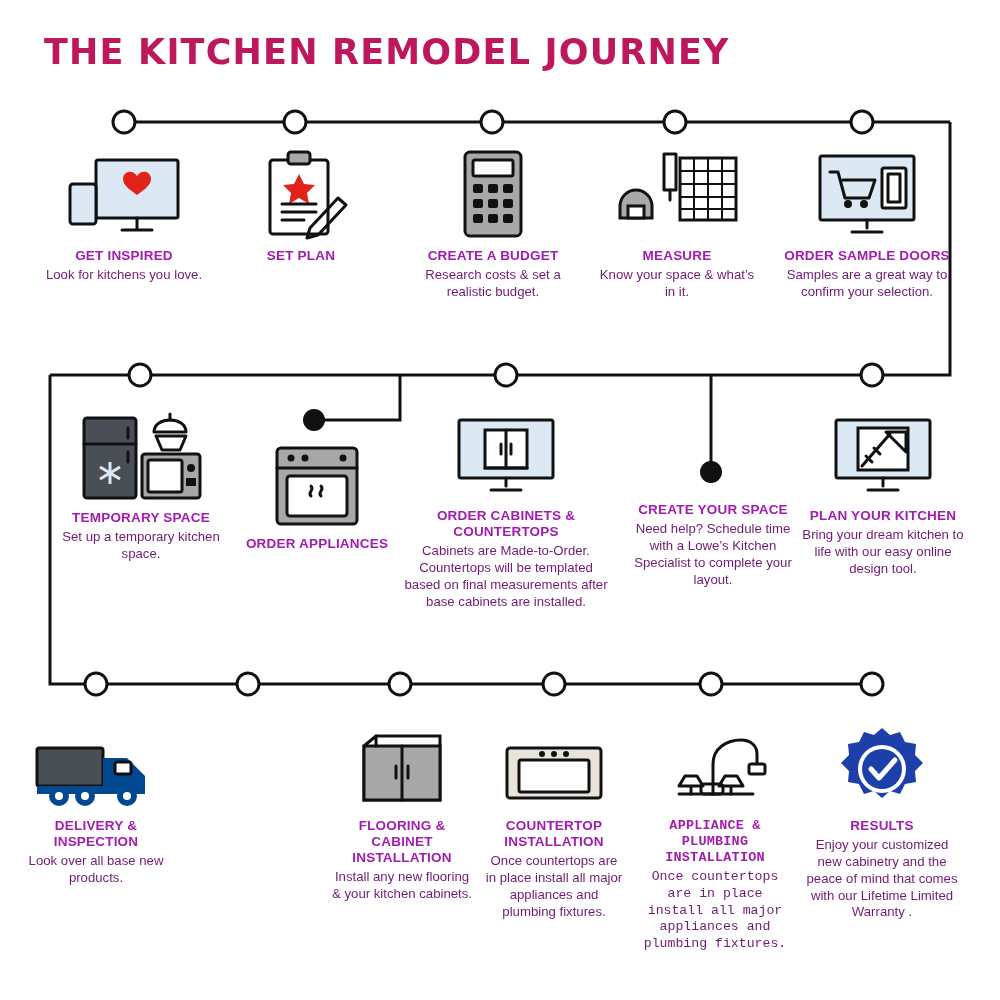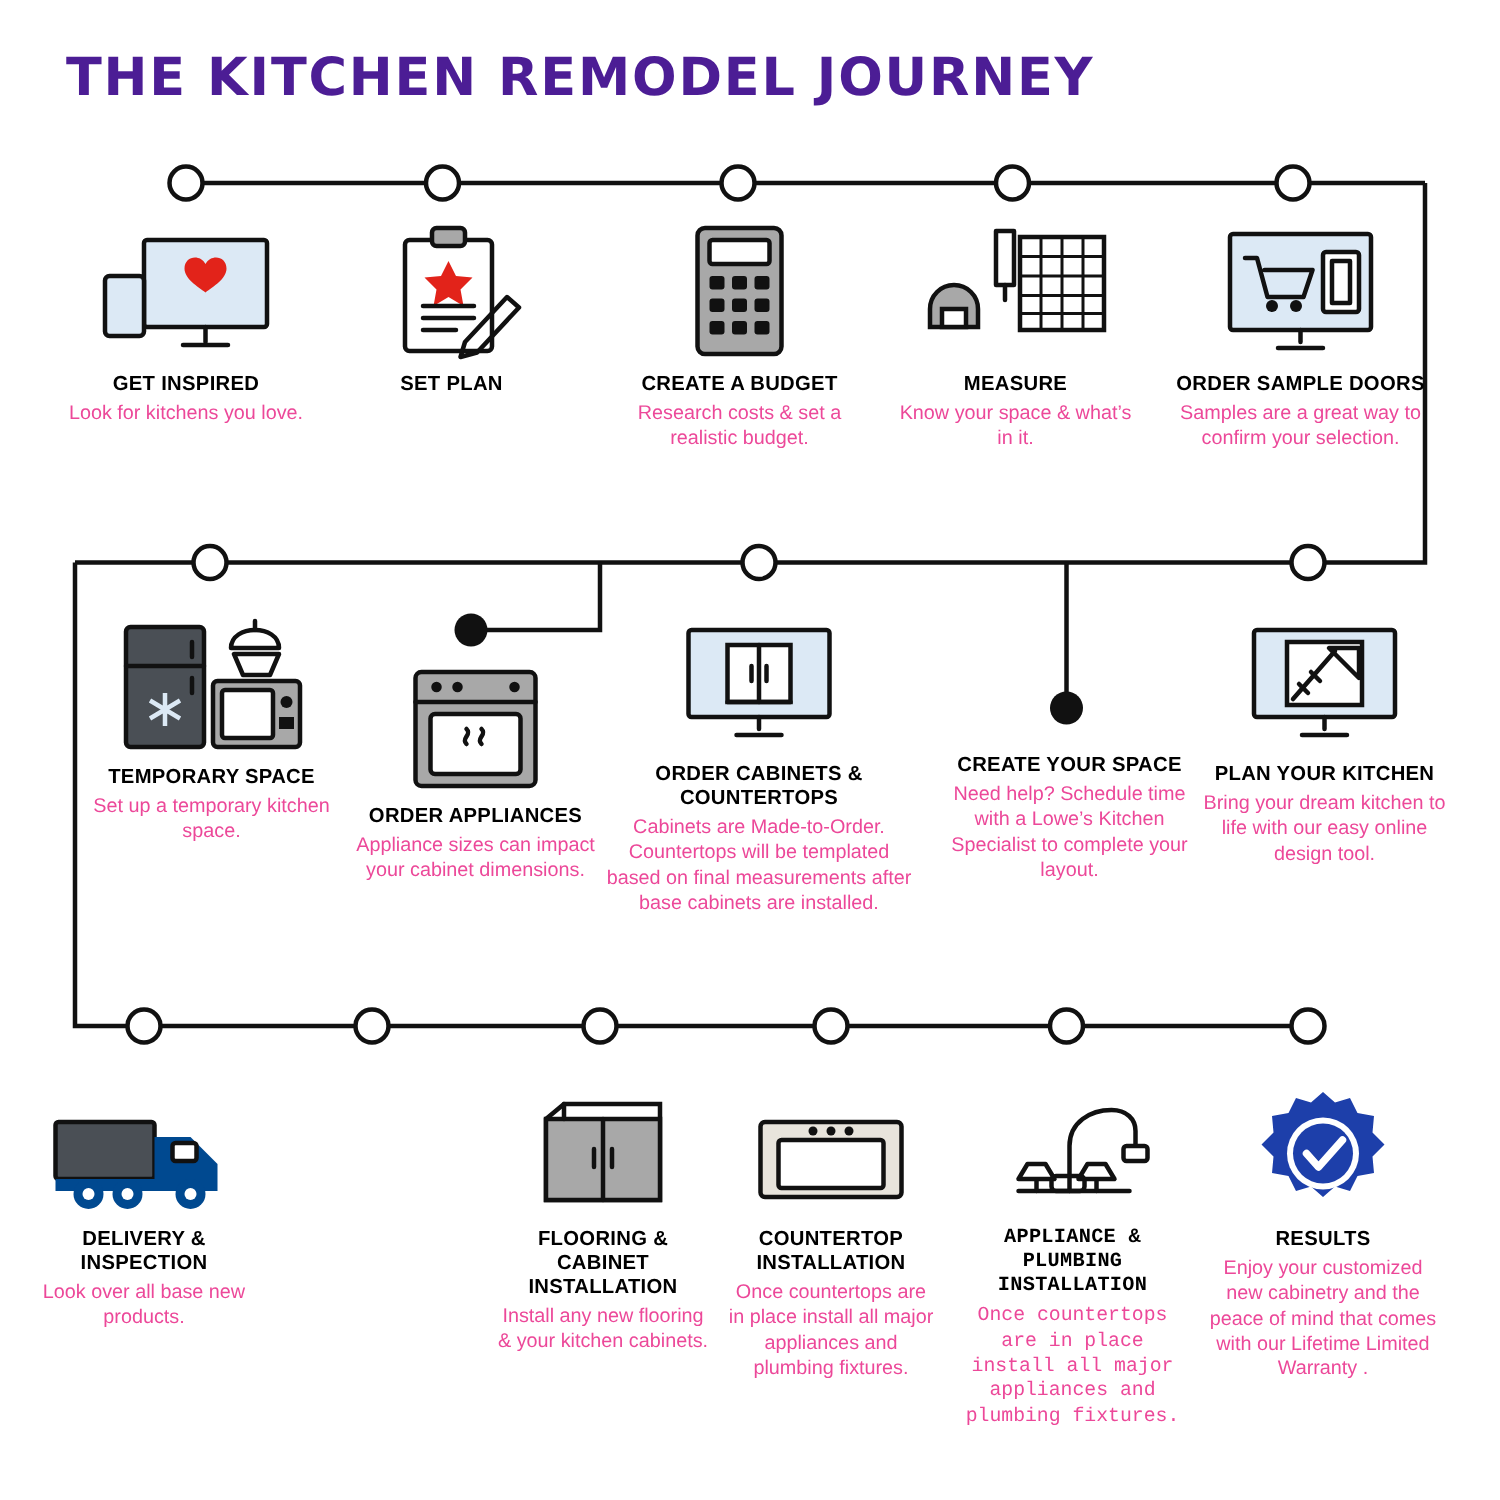--- a/index.html
+++ b/index.html
@@ -20,21 +20,21 @@
     width: 1000px;
     height: 1000px;
   }
   .title {
     position: absolute;
     left: 44px;
     top: 32px;
     font-size: 35px;
     font-weight: bold;
     letter-spacing: 1.2px;
-    color: #4c1d95;
+    color: #be185d;
     font-family: "DejaVu Sans", sans-serif;
   }
   svg.flow {
     position: absolute;
     left: 0;
     top: 0;
     width: 1000px;
     height: 1000px;
     pointer-events: none;
   }
@@ -48,27 +48,27 @@
     display: flex;
     align-items: flex-end;
     justify-content: center;
   }
   .step .lbl {
     font-size: 13.5px;
     font-weight: bold;
     line-height: 1.18;
     letter-spacing: 0.2px;
     margin-top: 8px;
-    color: #000000;
+    color: #a21caf;
   }
   .step .desc {
     font-size: 13.2px;
     line-height: 1.28;
     margin-top: 3px;
-    color: #ec4899;
+    color: #701a75;
   }
   
   .mon {
     fill: #dce9f5;
     stroke: #111;
     stroke-width: 3;
   }
   .gr { fill:#a8a8a8; stroke:#111; stroke-width:3; }
   .wh { fill:#ffffff; stroke:#111; stroke-width:3; }
   .dk { fill:#4a4f55; stroke:#111; stroke-width:3; }
@@ -237,21 +237,20 @@
         <rect class="gr" x="8" y="6" width="80" height="76" rx="4"></rect>
         <path class="ln" d="M8 26h80"></path>
         <circle cx="22" cy="16" r="3.5" fill="#111"></circle>
         <circle cx="36" cy="16" r="3.5" fill="#111"></circle>
         <circle cx="74" cy="16" r="3.5" fill="#111"></circle>
         <rect class="wh" x="18" y="34" width="60" height="40" rx="3"></rect>
         <path class="ln" d="M42 44c4 4-4 6 0 10 M52 44c4 4-4 6 0 10"></path>
       </svg>
     </div>
     <div class="lbl">ORDER APPLIANCES</div>
-    <div class="desc">Appliance sizes can impact your cabinet dimensions.</div>
   </div>
 
   <div class="step" style="left:404px; top:400px; width:204px;">
     <div class="art">
       <svg width="110" height="86" viewBox="0 0 110 86">
         <rect class="mon" x="8" y="6" width="94" height="58" rx="2"></rect>
         <path class="ln" d="M55 64v8 M40 76h30"></path>
         <rect class="wh" x="34" y="16" width="42" height="38"></rect>
         <path class="ln" d="M55 16v38"></path>
         <path class="ln" d="M50 30v10 M60 30v10"></path>

